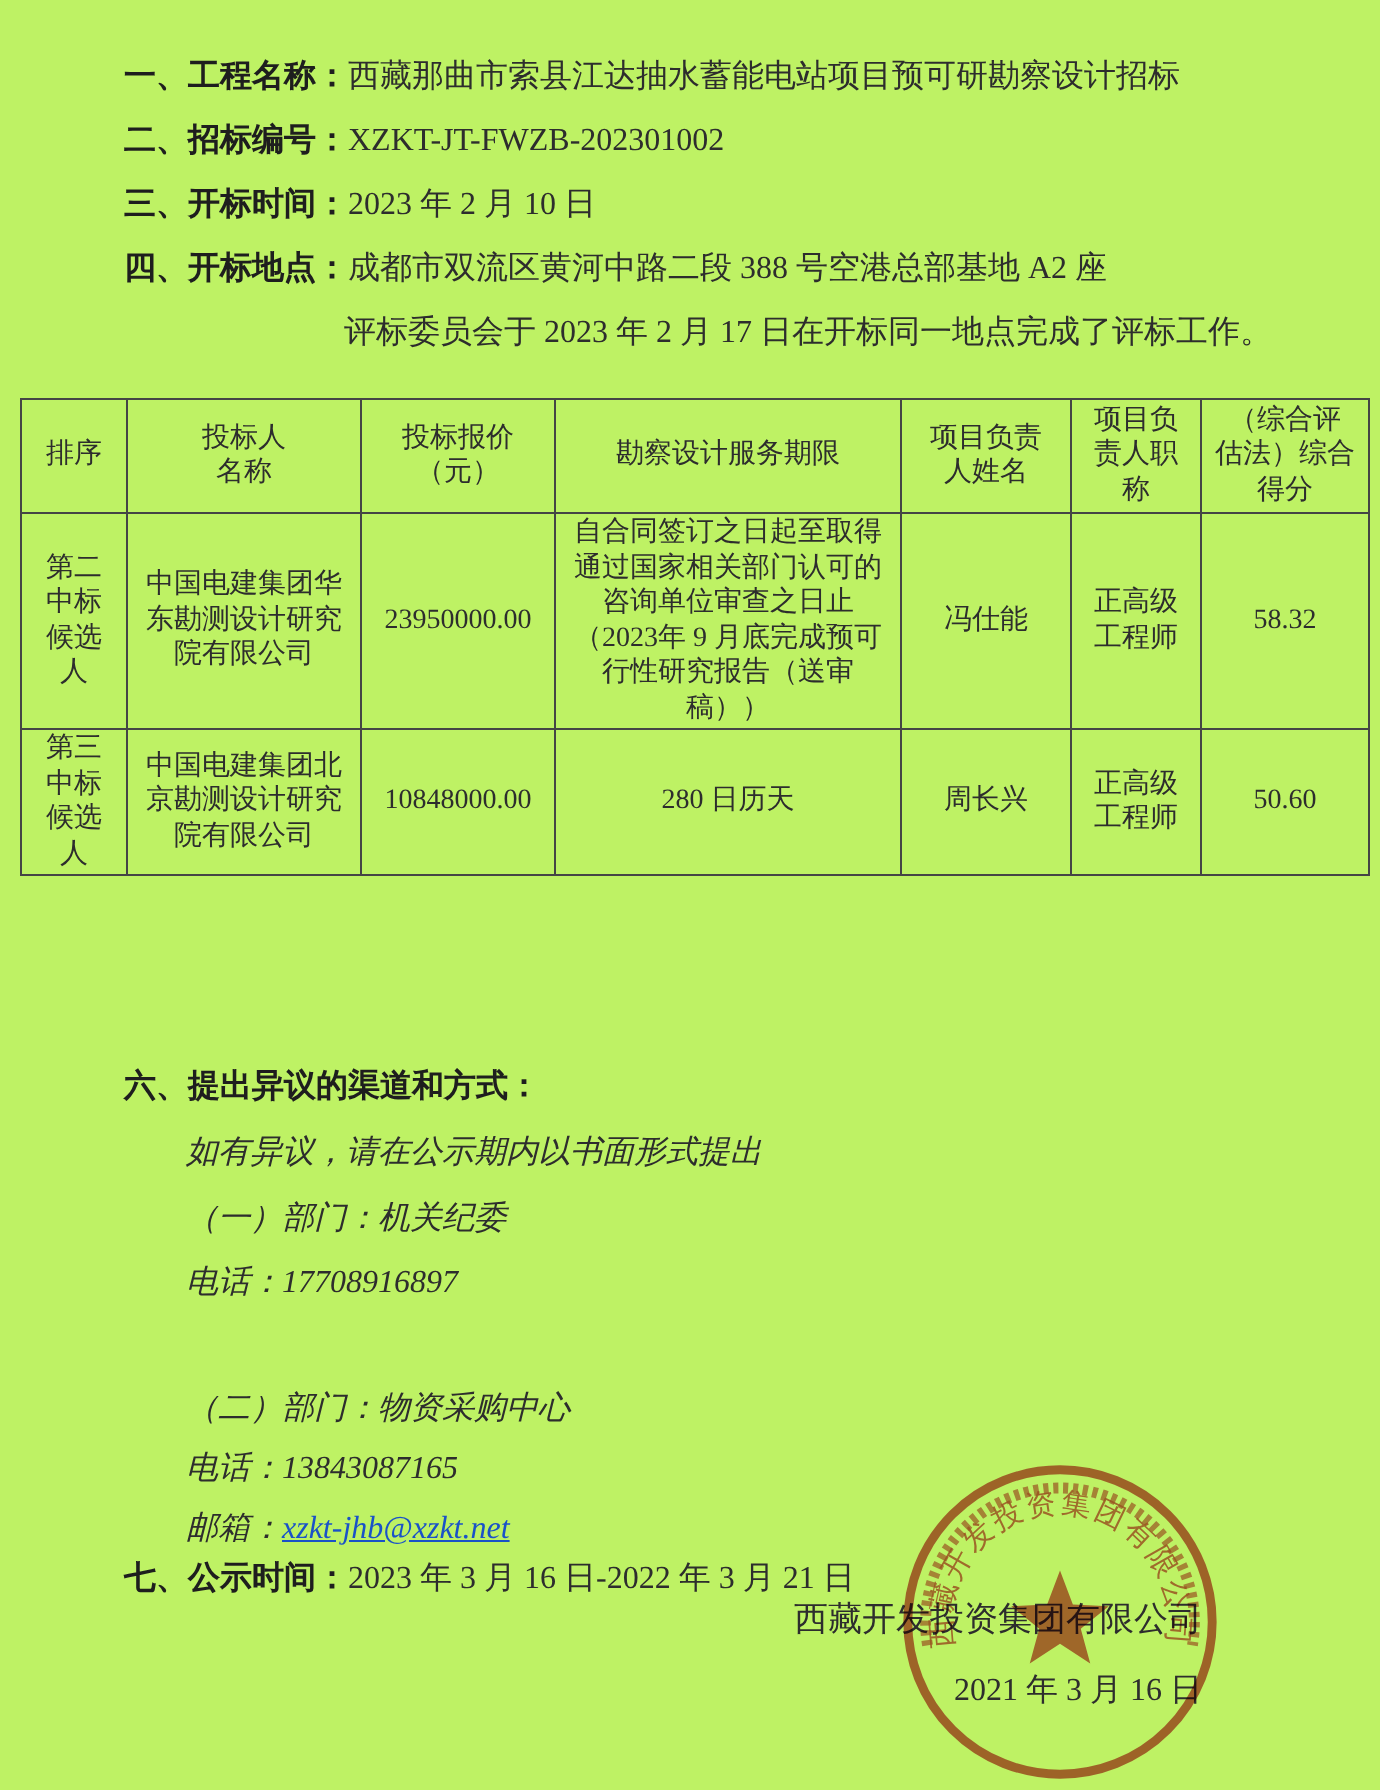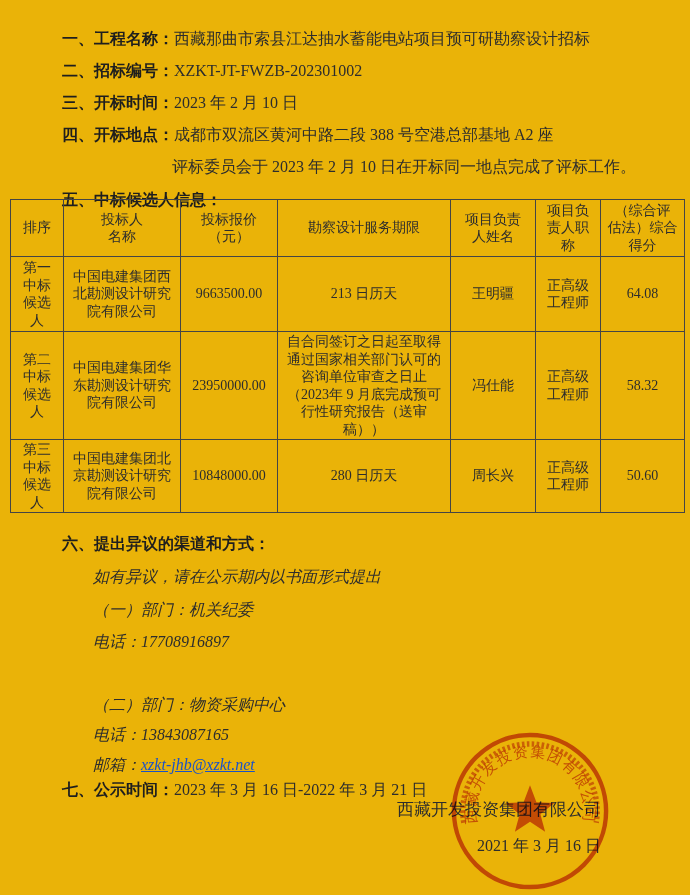--- a/index.html
+++ b/index.html
@@ -1,20 +1,20 @@
 <!DOCTYPE html>
 <html><head>
 <meta charset="utf-8">
 <style>
   html,body{margin:0;padding:0;background:#d8d8d6;}
   .page{
     position:relative;
     width:690px;height:895px;
     margin:0 auto;
-    background:#eab308;
+    background:#bef264;
     font-family:"Liberation Serif","DejaVu Serif",serif;
     color:#2d2d2d;
     overflow:hidden;
   }
   .line{position:absolute;left:62px;font-size:16px;line-height:19px;white-space:nowrap;}
   .b{font-weight:bold;color:#1e1e1e;}
   .sub{left:93px;font-style:italic;}
   .indent2{left:172px;}
 
   table.bid{
@@ -44,22 +44,21 @@
 </style>
 </head>
 <body>
 
 <div class="page">
 
   <p class="line" style="top:13px"><span class="b">一、工程名称：</span><span>西藏那曲市索县江达抽水蓄能电站项目预可研勘察设计招标</span></p>
   <p class="line" style="top:45px"><span class="b">二、招标编号：</span><span>XZKT-JT-FWZB-202301002</span></p>
   <p class="line" style="top:77px"><span class="b">三、开标时间：</span><span>2023 年 2 月 10 日</span></p>
   <p class="line" style="top:109px"><span class="b">四、开标地点：</span><span>成都市双流区黄河中路二段 388 号空港总部基地 A2 座</span></p>
-  <p class="line indent2" style="top:141px">评标委员会于 2023 年 2 月 10 日在开标同一地点完成了评标工作。</p>
-  <p class="line b" style="top:174px">五、中标候选人信息：</p>
+  <p class="line indent2" style="top:141px">评标委员会于 2023 年 2 月 17 日在开标同一地点完成了评标工作。</p>
 
   <table class="bid">
     <colgroup>
       <col style="width:53px">
         <col style="width:117px">
         <col style="width:97px">
       <col style="width:173px">
         <col style="width:85px">
         <col style="width:65px">
         <col style="width:84px">
@@ -73,33 +72,20 @@
 （元）</th>
       <th>勘察设计服务期限</th>
       <th>项目负责
 人姓名</th>
       <th>项目负
 责人职
 称</th>
       <th>（综合评
 估法）综合
 得分</th>
-    </tr>
-    <tr style="height:75px">
-      <td class="rank">第一
-中标
-候选
-人</td>
-      <td>中国电建集团西北勘测设计研究院有限公司</td>
-      <td>9663500.00</td>
-      <td>213 日历天</td>
-      <td>王明疆</td>
-      <td>正高级
-工程师</td>
-      <td>64.08</td>
     </tr>
     <tr style="height:106px">
       <td class="rank">第二
 中标
 候选
 人</td>
       <td>中国电建集团华东勘测设计研究院有限公司</td>
       <td>23950000.00</td>
       <td>自合同签订之日起至取得通过国家相关部门认可的咨询单位审查之日止（2023年 9 月底完成预可行性研究报告（送审稿））</td>
       <td>冯仕能</td>

